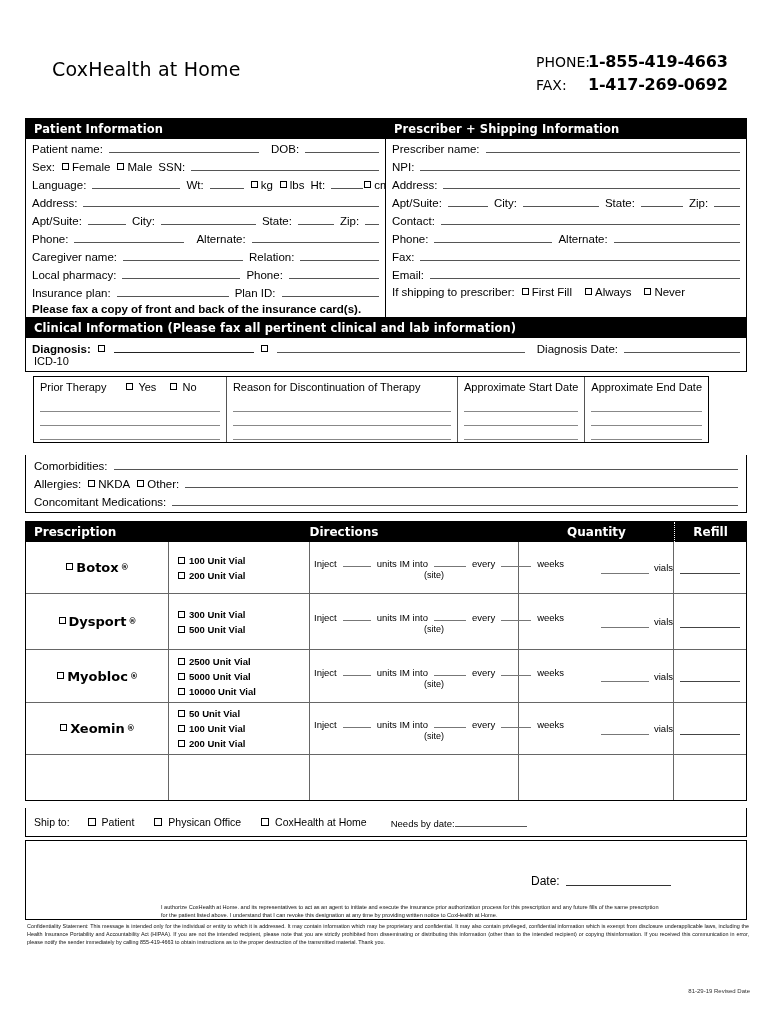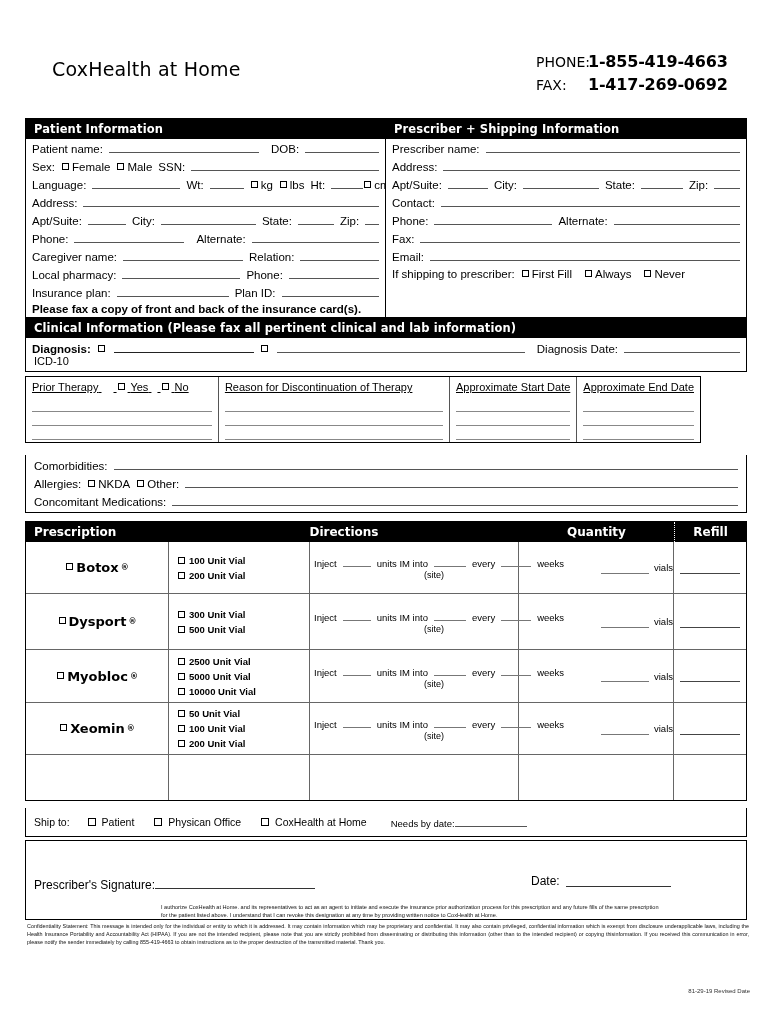--- a/index.html
+++ b/index.html
@@ -81,21 +81,21 @@
 
   
   .clinical { position:absolute; left:25px; top:317px; width:722px; border:1.5px solid #000; }
   .diagrow {
     display:flex; align-items:baseline;
     font-size:11.5px; padding:3px 6px 0 6px;
   }
   .icd10 { font-size:11px; padding:0 6px 4px 8px; }
 
   
-  .therapy { position:absolute; left:25px; top:376px; width:676px; border:1.5px solid #000;text-decoration:underline; }
+  .therapy { position:absolute; left:33px; top:376px; width:676px; border:1.5px solid #000; }
   .trow { display:flex; }
   .tcell { border-right:1px solid #555; padding:4px 6px 2px 6px; }
   .tcell:last-child { border-right:none; }
   .tcell .hd { font-size:11px; white-space:nowrap; }
   .tcell .lines { margin-top:5px; }
   .tcell .ln { border-bottom:1px solid #888; height:14px; }
   .c1 { width:206px; }
   .c2 { width:247px; }
   .c3 { width:135px; }
   .c4 { width:132px; flex:1; }
@@ -157,21 +157,21 @@
   .shiprow { display:flex; align-items:center; font-size:10.5px; padding:7px 8px; }
   .shiprow .cb { width:8px; height:8px; top:0; margin:0 6px 0 0; }
   .shiprow .item { display:flex; align-items:center; margin-right:20px; }
   .needs { margin-left:24px; display:flex; align-items:baseline; font-size:9.5px; }
   .needs .ul { width:72px; border-bottom:1px solid #555; }
 
   .signbox { position:absolute; left:25px; top:840px; width:722px; height:80px;
              border:1.5px solid #000; border-top:1px solid #000; }
   .sigrow { position:absolute; left:8px; top:36px; display:flex; align-items:baseline; font-size:12px; }
   .sigrow .ul { width:160px; border-bottom:1px solid #333; }
-  .sigdate { position:absolute; left:505px; top:33px; display:flex; align-items:center; font-size:12px; }
+  .sigdate { position:absolute; left:505px; top:33px; display:flex; align-items:flex-start; font-size:12px; }
   .sigdate .ul { width:105px; border-bottom:1px solid #333; margin-left:6px; }
   .authorize {
     position:absolute; left:135px; top:62px; width:505px;
     font-size:5.6px; line-height:8px; text-align:left; color:#111;
   }
 
   
   .confid {
     position:absolute; left:27px; top:922px; width:722px;
     font-size:5.4px; line-height:8.2px; text-align:justify; color:#111;
@@ -323,20 +323,25 @@
 
       <div class="col-r">
         <div class="bar">Prescriber + Shipping Information</div>
 
         <div class="fld">
           <span class="t">Prescriber name:</span>
           <span class="sp"></span>
             <span class="ul grow"></span>
         </div>
 
+        <div class="fld">
+          <span class="t">NPI:</span>
+          <span class="sp"></span>
+            <span class="ul grow"></span>
+        </div>
 
         <div class="fld">
           <span class="t">Address:</span>
           <span class="sp"></span>
             <span class="ul grow"></span>
         </div>
 
         <div class="fld">
           <span class="t">Apt/Suite:</span>
           <span class="sp"></span>
@@ -705,24 +710,20 @@
         <span>CoxHealth at Home</span>
       </span>
       <span class="needs">
         <span>Needs by date:</span>
         <span class="ul"></span>
       </span>
     </div>
   </div>
 
   <div class="signbox">
-    <div class="sigrow">
-      <span>Prescriber's Signature:</span>
-      <span class="ul"></span>
-    </div>
     <div class="sigdate">
       <span>Date:</span>
       <span class="ul"></span>
     </div>
     <div class="authorize">I authorize CoxHealth at Home. and its representatives to act as an agent to initiate and execute the insurance prior authorization process for this prescription and any future fills of the same prescription for the patient listed above.  I understand that I can revoke this designation at any time by providing written notice to CoxHealth at Home.</div>
   </div>
 
   <div class="confid">Confidentiality Statement: This message is intended only for the individual or entity to which it is addressed. It may contain information which may be proprietary and confidential. It may also contain privileged, confidential information which is exempt from disclosure underapplicable laws, including the Health Insurance Portability and Accountability Act (HIPAA). If you are not the intended recipient, please note that you are strictly prohibited from disseminating or distributing this information (other than to the intended recipient) or copying thisinformation. If you received this communication in error, please notify the sender immediately by calling 855-419-4663 to obtain instructions as to the proper destruction of the transmitted material. Thank you.</div>
   <div class="revised">81-29-19 Revised Date</div>
 

